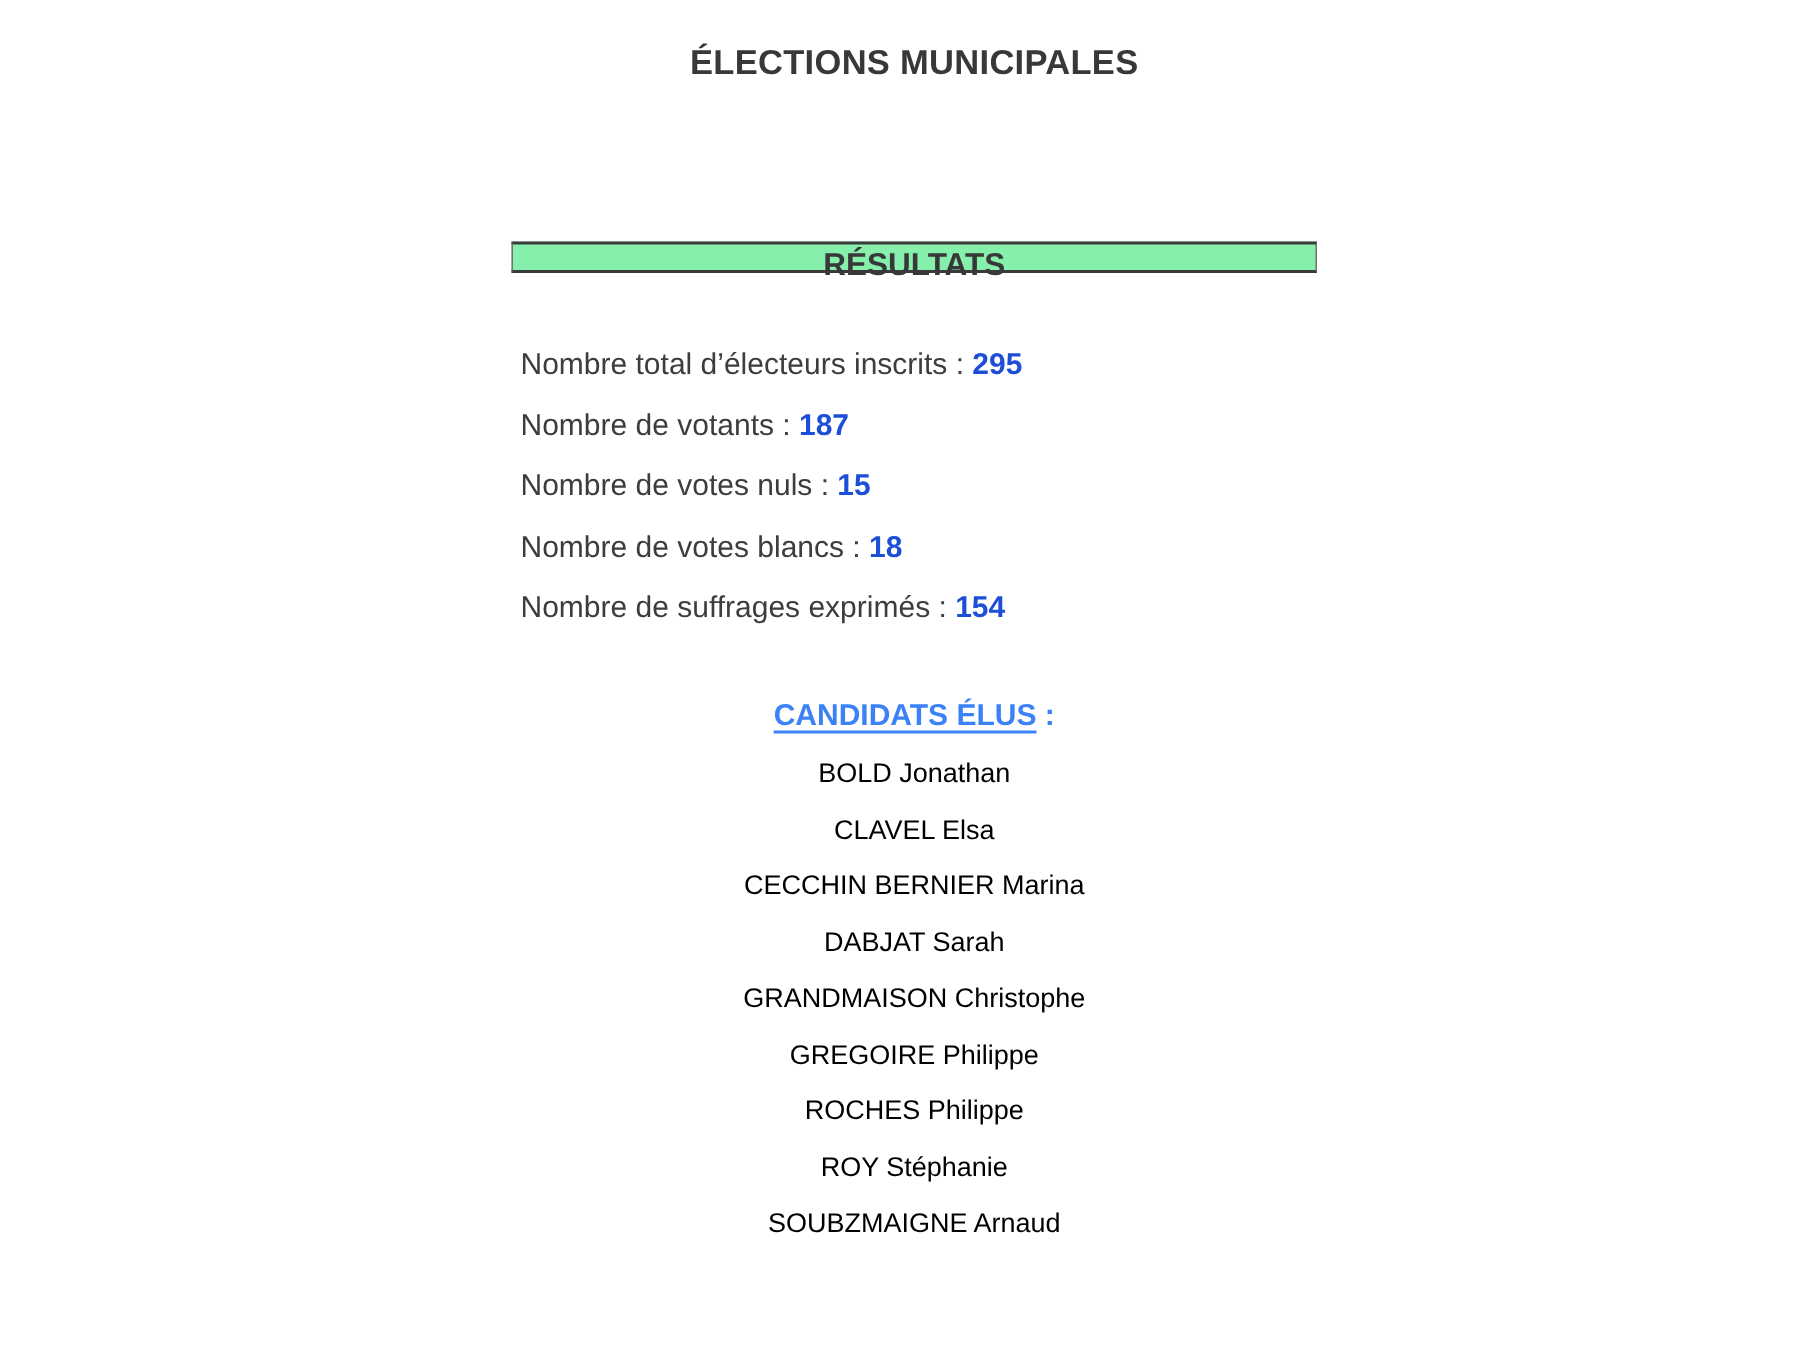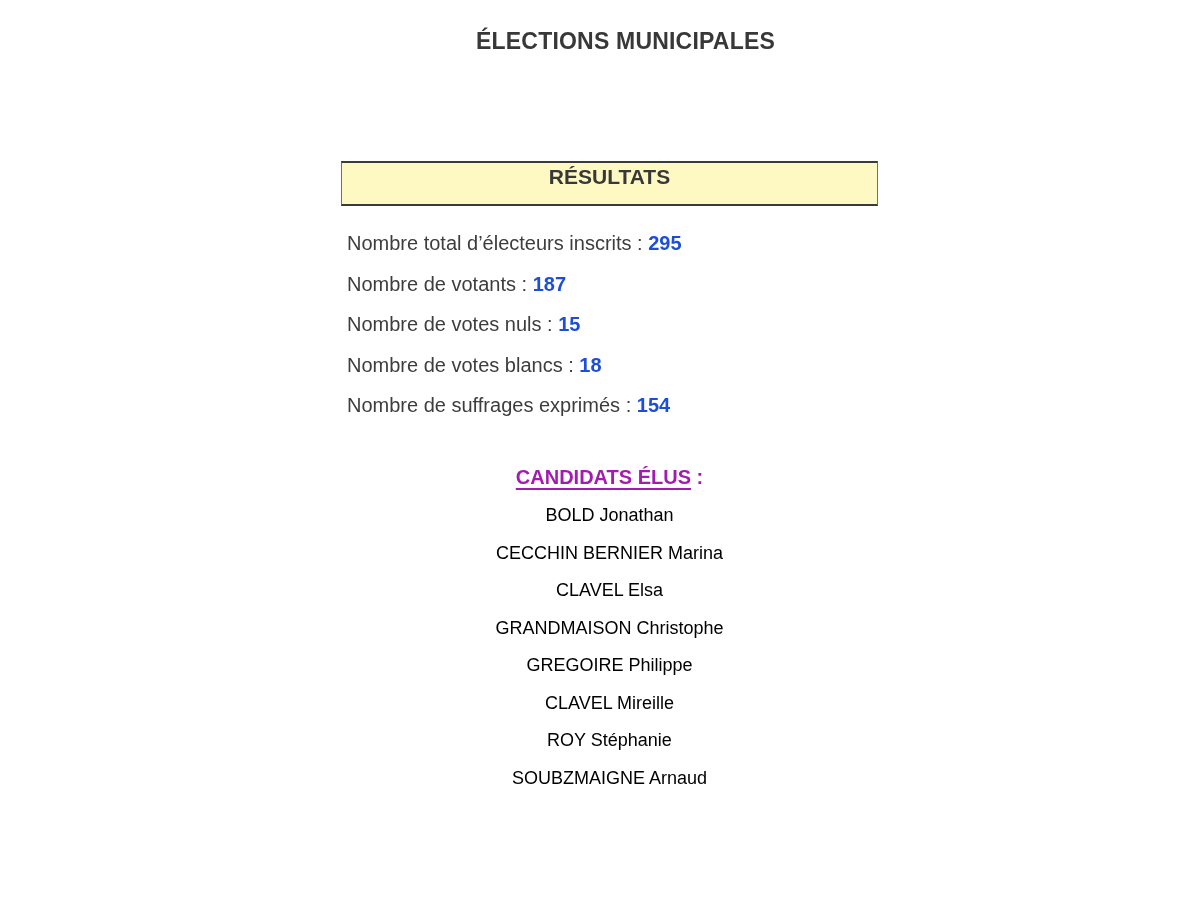--- a/index.html
+++ b/index.html
@@ -19,47 +19,47 @@
   
   .doc-column {
     position: absolute;
     left: 341px;
     top: 0;
     width: 537px;
     height: 901px;
   }
   .title-line {
     position: absolute;
-    left: 16px;
+    left: 0;
     width: 537px;
     text-align: center;
     font-weight: bold;
     font-size: 23px;
     line-height: 28px;
     color: #383838;
     letter-spacing: 0.2px;
   }
   .title-line-1 { top: 27px; }
   .title-line-2 { top: 75px; }
 
   .results-box {
     position: absolute;
     left: 0;
     top: 161px;
     width: 537px;
-    height: 45px;
+    height: 21px;
     border: 1px solid #707070;
     border-top: 2px solid #3a3a3a;
     border-bottom: 2px solid #3a3a3a;
     text-align: center;
     font-weight: bold;
     font-size: 21px;
     line-height: 27px;
     color: #383838;
-    background: #fef9c3;
+    background: #86efac;
   }
 
   .stats {
     position: absolute;
     left: 6px;
     top: 223px;
     width: 531px;
   }
   .stat-row {
     height: 40.5px;
@@ -72,21 +72,21 @@
 
   .candidates-heading {
     position: absolute;
     left: 0;
     top: 463px;
     width: 537px;
     text-align: center;
     font-weight: bold;
     font-size: 20px;
     line-height: 28px;
-    color: #a21caf;
+    color: #3b82f6;
   }
   .candidates-heading .underlined {
     text-decoration: underline;
     text-decoration-thickness: 2px;
     text-underline-offset: 4px;
   }
   .candidates-list {
     position: absolute;
     left: 0;
     top: 497px;
@@ -121,23 +121,24 @@
       <div class="stat-row"><span>Nombre de votes blancs</span><span> : </span><b>18</b></div>
       <div class="stat-row"><span>Nombre de suffrages exprimés</span><span> : </span><b>154</b></div>
     </div>
 
     <div class="candidates-heading">
       <span class="underlined">CANDIDATS ÉLUS</span><span> :</span>
     </div>
 
     <ul class="candidates-list">
       <li class="candidate-item">BOLD Jonathan</li>
+      <li class="candidate-item">CLAVEL Elsa</li>
       <li class="candidate-item">CECCHIN BERNIER Marina</li>
-      <li class="candidate-item">CLAVEL Elsa</li>
+      <li class="candidate-item">DABJAT Sarah</li>
       <li class="candidate-item">GRANDMAISON Christophe</li>
       <li class="candidate-item">GREGOIRE Philippe</li>
-      <li class="candidate-item">CLAVEL Mireille</li>
+      <li class="candidate-item">ROCHES Philippe</li>
       <li class="candidate-item">ROY Stéphanie</li>
       <li class="candidate-item">SOUBZMAIGNE Arnaud</li>
     </ul>
 
   </div>
 </div>
 
 </body></html>

